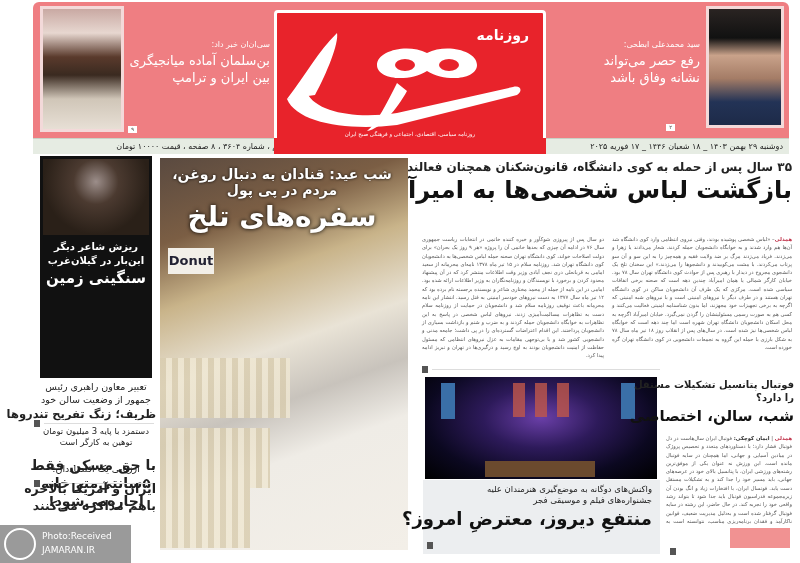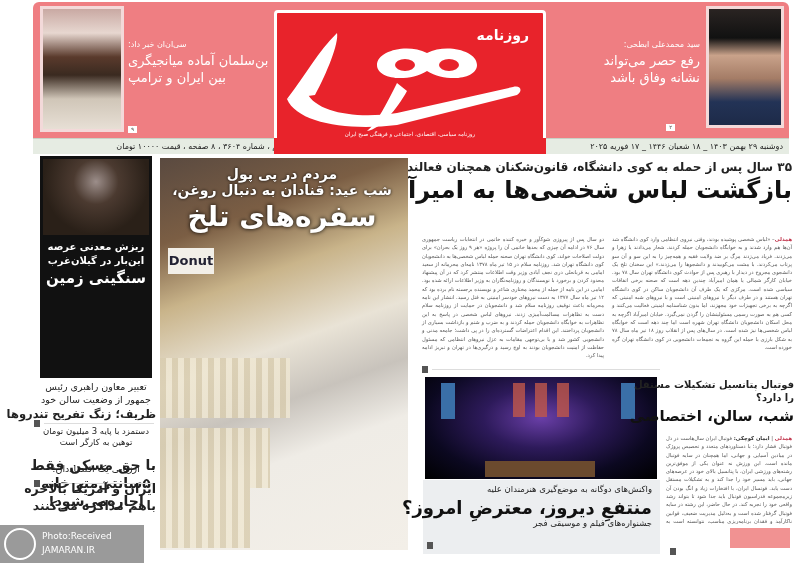--- a/index.html
+++ b/index.html
@@ -28,33 +28,33 @@
 .sw-t{color:#fff;font-size:28px;font-weight:900;text-shadow:0 0 4px #000;white-space:nowrap}
 .mine{left:40px;top:156px;width:112px;height:222px;background:#111}
 .mine .img{position:absolute;left:3px;top:3px;width:106px;height:76px;background:radial-gradient(circle at 50% 30%,#9c8e8a 0%,#4b3a30 30%,#2a2018 70%)}
 .mine .k{color:#fff;font-size:10px;font-weight:bold;text-align:center;line-height:14px}
 .mine .t{color:#fff;font-size:15px;font-weight:900;text-align:center;line-height:20px}
 .lt{text-align:center;color:#222;white-space:nowrap}
 .lt.k{font-size:9.5px;line-height:13px}
 .lt.t{font-size:13px;font-weight:900;line-height:17px}
 .stage{left:425px;top:377px;width:232px;height:102px;background:radial-gradient(ellipse at 50% 40%,#6a3fa8 0%,#2d1a5a 35%,#0b0820 70%,#000 100%)}
 .panel{left:423px;top:480px;width:237px;height:74px;background:#eceef0}
-.footer-wm{left:0;top:525px;width:144px;height:38px;background:rgba(120,120,120,.75)}
+.footer-wm{left:0;top:525px;width:131px;height:38px;background:rgba(120,120,120,.75)}
 .footer-wm .c{position:absolute;left:4px;top:3px;width:32px;height:32px;border:2px solid #fff;border-radius:50%}
 .footer-wm span{position:absolute;left:42px;color:#fff;font-size:9px;direction:ltr;white-space:nowrap}
 .doc-icon{width:6px;height:7px;background:#555}
 .redstamp{left:730px;top:528px;width:60px;height:20px;background:#e77;opacity:.8}
 </style>
 </head>
 <body>
 
 <div class="abs header"></div>
 
 <div class="abs photo mbs"></div>
-<div class="abs" style="left:128px;top:40px;width:142px;text-align:left">
+<div class="abs" style="left:128px;top:40px;width:142px;text-align:right">
   <div class="hd-kicker">سی‌ان‌ان خبر داد:</div>
   <div class="hd-title" style="margin-top:3px">بن‌سلمان آماده میانجیگری</div>
   <div class="hd-title">بین ایران و ترامپ</div>
 </div>
 <div class="abs badge" style="left:128px;top:126px">۹</div>
 
 <div class="abs logo">
   <div class="rz">روزنامه</div>
   <svg class="abs" style="left:0;top:0" width="266" height="136" viewBox="0 0 266 136">
     <path d="M10,86 C20,110 70,118 120,112 L240,82 C246,78 244,72 236,74 L120,100 C80,106 40,100 30,80 Z" fill="#fff"></path>
@@ -89,30 +89,30 @@
 <div class="abs bodytext" style="left:422px;top:235px;width:182px">دو سال پس از پیروزی شوکآور و خیره کننده خاتمی در انتخابات ریاست جمهوری سال ۷۶ در ادامه آن چیزی که بعدها خاتمی آن را پروژه «هر ۹ روز یک بحران» برای دولت اصلاحات خواند، کوی دانشگاه تهران صحنه حمله لباس شخصی‌ها به دانشجویان کوی دانشگاه تهران شد. روزنامه سلام در ۱۵ تیر ماه ۱۳۷۸ نامه‌ای محرمانه از سعید امامی به قربانعلی دری نجف آبادی وزیر وقت اطلاعات منتشر کرد که در آن پیشنهاد محدود کردن و برخورد با نویسندگان و روزنامه‌نگاران به وزیر اطلاعات ارائه شده بود. امامی در این نامه از جمله از محمد مختاری شاعر و نویسنده برجسته نام برده بود که ۱۲ تیر ماه سال ۱۳۷۷ به دست نیروهای خودسر امنیتی به قتل رسید. انتشار این نامه محرمانه باعث توقیف روزنامه سلام شد و دانشجویان در حمایت از روزنامه سلام دست به تظاهرات مسالمت‌آمیزی زدند. نیروهای لباس شخصی در پاسخ به این تظاهرات به خوابگاه دانشجویان حمله کردند و به ضرب و شتم و بازداشت بسیاری از دانشجویان پرداختند. این اقدام اعتراضات گسترده‌ای را در پی داشت؛ جامعه مدنی و دانشجویی کشور شد و با بی‌توجهی مقامات به عزل نیروهای انتظامی که مسئول حفاظت از امنیت دانشجویان بودند به اوج رسید و درگیری‌ها در تهران و تبریز ادامه پیدا کرد.</div>
 <div class="abs doc-icon" style="left:422px;top:366px"></div>
 <div class="abs hr" style="left:432px;top:369px;width:228px"></div>
 
 <div class="abs sweets">
   <div class="shelf" style="top:200px"></div>
   <div class="shelf" style="top:270px;width:110px"></div>
   <div class="shelf" style="top:330px;width:90px"></div>
   <div class="abs" style="left:8px;top:90px;width:46px;height:26px;background:#f2efe8;color:#223;font-weight:bold;font-size:13px;direction:ltr;text-align:center;line-height:26px">Donut</div>
   <div class="abs" style="left:0;top:8px;width:244px;text-align:center">
+    <div class="sw-k">شب عید: قنادان به دنبال روغن،</div>
     <div class="sw-k">مردم در پی پول</div>
-    <div class="sw-k">شب عید: قنادان به دنبال روغن،</div>
     <div class="sw-t" style="margin-top:2px">سفره‌های تلخ</div>
   </div>
 </div>
 
 <div class="abs mine">
   <div class="img"></div>
   <div class="abs" style="left:0;top:84px;width:112px">
-    <div class="k">ریزش معدنی عرصه</div>
+    <div class="k">ریزش شاعر دیگر</div>
     <div class="k">این‌بار در گیلان‌غرب</div>
     <div class="t">سنگینی زمین</div>
   </div>
 </div>
 
 <div class="abs" style="left:36px;top:380px;width:120px">
   <div class="lt k">تعبیر معاون راهبری رئیس</div>
   <div class="lt k">جمهور از وضعیت سالن خود</div>
   <div class="lt t" style="font-size:11.5px">ظریف؛ زنگ تفریح تندروها</div>
 </div>
@@ -139,22 +139,22 @@
   <div class="abs" style="left:88px;top:6px;width:12px;height:34px;background:#c0584a;opacity:.8"></div>
   <div class="abs" style="left:110px;top:6px;width:12px;height:34px;background:#c0584a;opacity:.8"></div>
   <div class="abs" style="left:132px;top:6px;width:12px;height:34px;background:#c0584a;opacity:.8"></div>
   <div class="abs" style="left:16px;top:6px;width:14px;height:36px;background:#3a6fa8"></div>
   <div class="abs" style="left:196px;top:6px;width:14px;height:36px;background:#3a6fa8"></div>
   <div class="abs" style="left:60px;top:84px;width:110px;height:16px;background:#6b4a2e"></div>
 </div>
 <div class="abs panel">
   <div class="abs" style="right:8px;top:4px;text-align:right">
     <div style="font-size:8.5px;color:#222;line-height:11px;white-space:nowrap">واکنش‌های دوگانه به موضع‌گیری هنرمندان علیه</div>
+    <div style="font-size:8.5px;color:#222;line-height:11px;white-space:nowrap">جشنواره‌های فیلم و موسیقی فجر</div>
     <div style="font-size:18px;font-weight:900;color:#111;white-space:nowrap;margin-top:2px">منتفعِ دیروز، معترضِ امروز؟</div>
-    <div style="font-size:8.5px;color:#222;line-height:11px;white-space:nowrap">جشنواره‌های فیلم و موسیقی فجر</div>
   </div>
   <div class="abs doc-icon" style="left:4px;top:62px"></div>
 </div>
 
 <div class="abs" style="left:664px;top:378px;width:130px;text-align:right">
   <div style="font-size:10px;font-weight:bold;color:#222;line-height:13px;white-space:nowrap">فوتبال پتانسیل تشکیلات مستقل</div>
   <div style="font-size:10px;font-weight:bold;color:#222;line-height:13px">را دارد؟</div>
   <div style="font-size:15px;font-weight:900;color:#111;margin-top:3px;white-space:nowrap">شب، سالن، اختصاصی</div>
 </div>
 <div class="abs bodytext" style="left:666px;top:434px;width:126px;height:90px;overflow:hidden"><b>همدلی</b> | <b style="color:#333">ایمان کوچکی:</b> <span>فوتبال ایران سال‌هاست در دل فوتبال فشار دارد؛ با دستاوردهای متعدد و تحصیص پروژک در میادین آسیایی و جهانی، اما همچنان در سایه فوتبال مانده است. این ورزش نه عنوان یکی از موفق‌ترین رشته‌های ورزشی ایران، با پتانسیل بالای خود در عرصه‌های جهانی، باید مسیر خود را جدا کند و به تشکیلات مستقل دست یابد. فوتسال ایران، با افتخارات زیاد و انگ بودن آن زیرمجموعه فدراسیون فوتبال باید جدا شود تا بتواند رشد واقعی خود را تجربه کند. در حال حاضر، این رشته در سایه فوتبال گرفتار شده است و به‌دلیل مدیریت ضعیف، قوانین ناکارآمد و فقدان برنامه‌ریزی مناسب، نتوانسته است به جایگاه واقعی خود برسد. وقت آن رسیده که این ورزش از محدودیت‌ها رها شود و در مسیر توسعه پایدار قرار بگیرد.</span></div>

